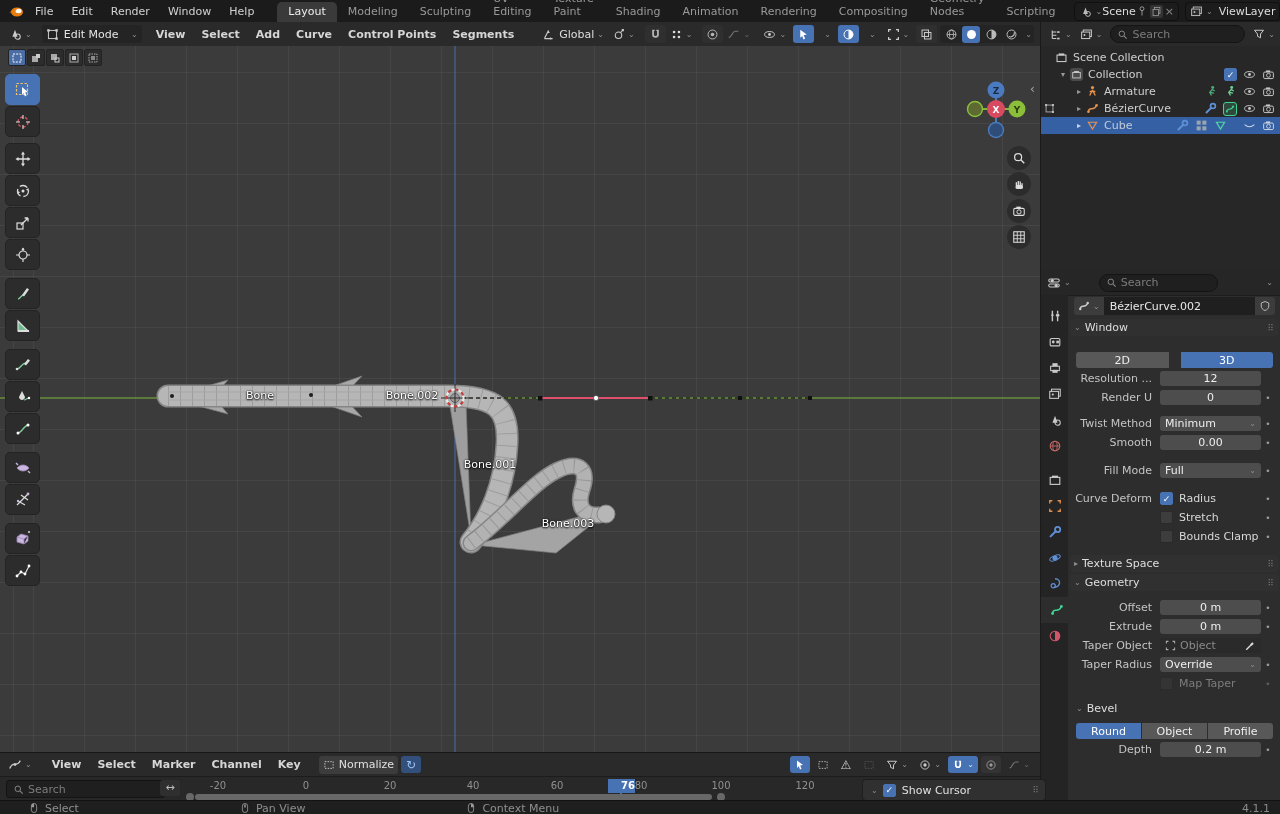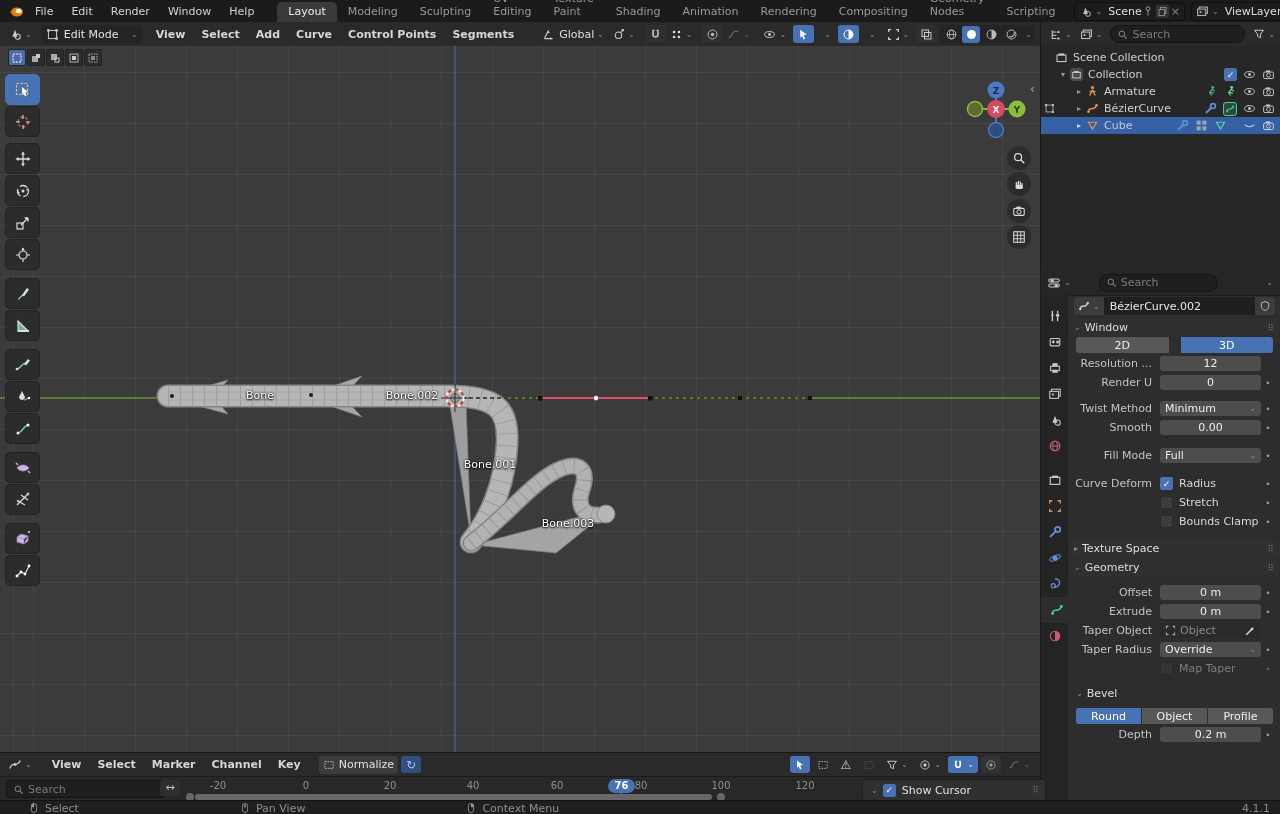--- a/index.html
+++ b/index.html
@@ -301,21 +301,21 @@
       <span class="tab">Geometry Nodes</span>
       <span class="tab">Scripting</span>
     </div>
     <div class="chip" style="margin-left:8px;width:155px">
       <span class="ic" style="color:#bbb">
           <svg width="13" height="13">
             <use href="#s-scene"></use>
           </svg>
         </span>
       <span class="chev">⌄</span>
-      <span style="margin-left:6px;color:#ddd">Scene</span>
+      <span style="color:#ddd">Scene</span>
       <span class="ic" style="margin-left:auto;color:#999">
           <svg width="12" height="12">
             <use href="#s-pin"></use>
           </svg>
         </span>
       <span class="ic" style="margin:0 2px;color:#999;background:#333;border-radius:2px;padding:1px">
           <svg width="11" height="11">
             <use href="#s-copy"></use>
           </svg>
         </span>
@@ -983,21 +983,21 @@
               <use href="#s-shield"></use>
             </svg>
           </span>
       </div>
 
       <div class="phead">
         <span class="chev" style="margin:0 4px 0 0">⌄</span>
         <span>Window</span>
         <span class="dots" style="margin-left:auto">⠿</span>
       </div>
-      <div class="row" style="margin:1px 8px 0;border-radius:3px;overflow:hidden;gap:12px">
+      <div class="row" style="margin:16px 8px 0;border-radius:3px;overflow:hidden;gap:12px">
         <span class="segbtn">2D</span>
         <span class="segbtn on">3D</span>
       </div>
       <div class="prow">
         <span class="plabel">Resolution ...</span>
         <span class="pfield">12</span>
         <span class="animdot"></span>
       </div>
       <div class="prow">
         <span class="plabel">Render U</span>
@@ -1206,21 +1206,21 @@
 
       <span class="tick" style="left:218px">-20</span>
       <span class="tick" style="left:306px">0</span>
       <span class="tick" style="left:390px">20</span>
       <span class="tick" style="left:473px">40</span>
       <span class="tick" style="left:557px">60</span>
       <span class="tick" style="left:641px">80</span>
       <span class="tick" style="left:721px">100</span>
       <span class="tick" style="left:805px">120</span>
 
-      <span class="abs" style="left:608px;top:2px;width:27px;height:14px;background:#4772b3;border-radius:7px;color:#fff;font-size:10px;font-weight:bold;text-align:center;line-height:14px">76</span>
+      <span class="abs" style="left:608px;top:2px;width:27px;height:14px;background:#4772b3;border-radius:0;color:#fff;font-size:10px;font-weight:bold;text-align:right;line-height:14px">76</span>
       <span class="abs" style="left:620px;top:16px;width:2px;height:8px;background:#4772b3"></span>
 
       <span class="abs" style="left:195px;top:17px;width:517px;height:6px;background:#686868;border-radius:3px"></span>
       <span class="abs" style="left:717px;top:16px;width:8px;height:8px;background:#686868;border-radius:50%"></span>
       <span class="abs" style="left:186px;top:16px;width:8px;height:8px;background:#686868;border-radius:50%"></span>
 
       <div class="abs row" style="left:862px;top:2px;width:172px;height:20px;background:#303030;border:1px solid #1e1e1e;border-radius:4px;padding:0 5px">
         <span class="chev" style="margin-right:5px">⌄</span>
         <span class="cb on">✓</span>
         <span style="color:#e0e0e0">Show Cursor</span>

